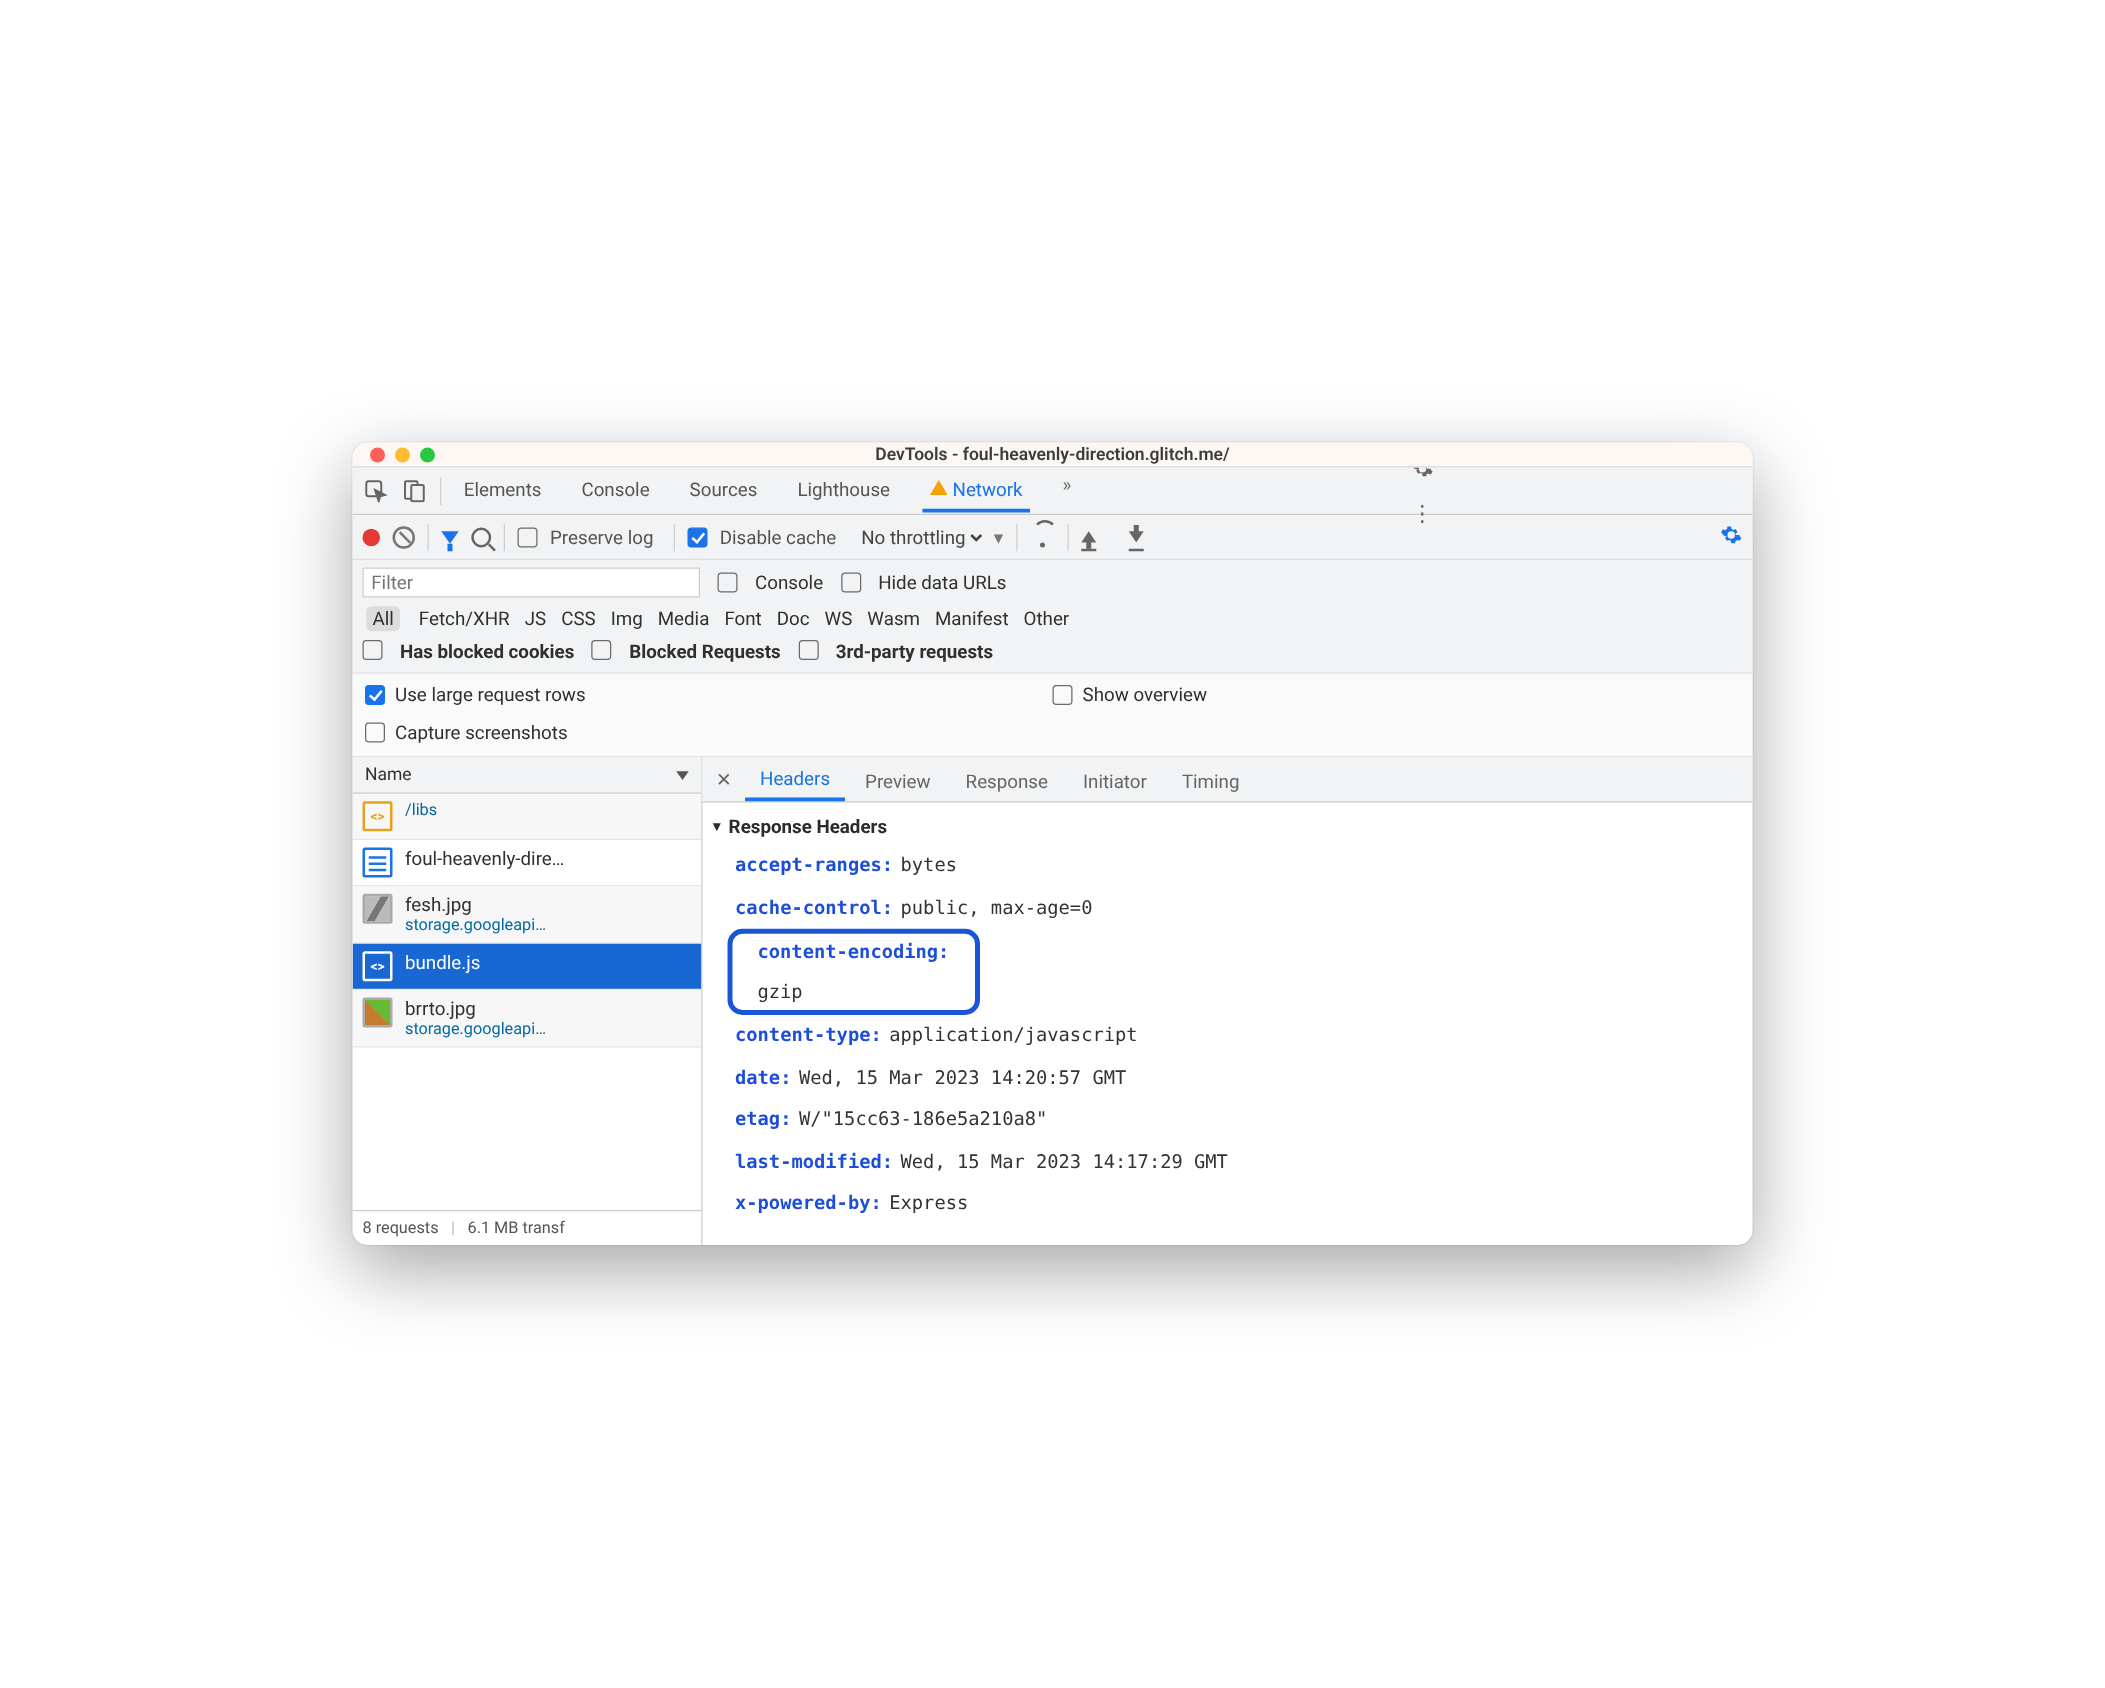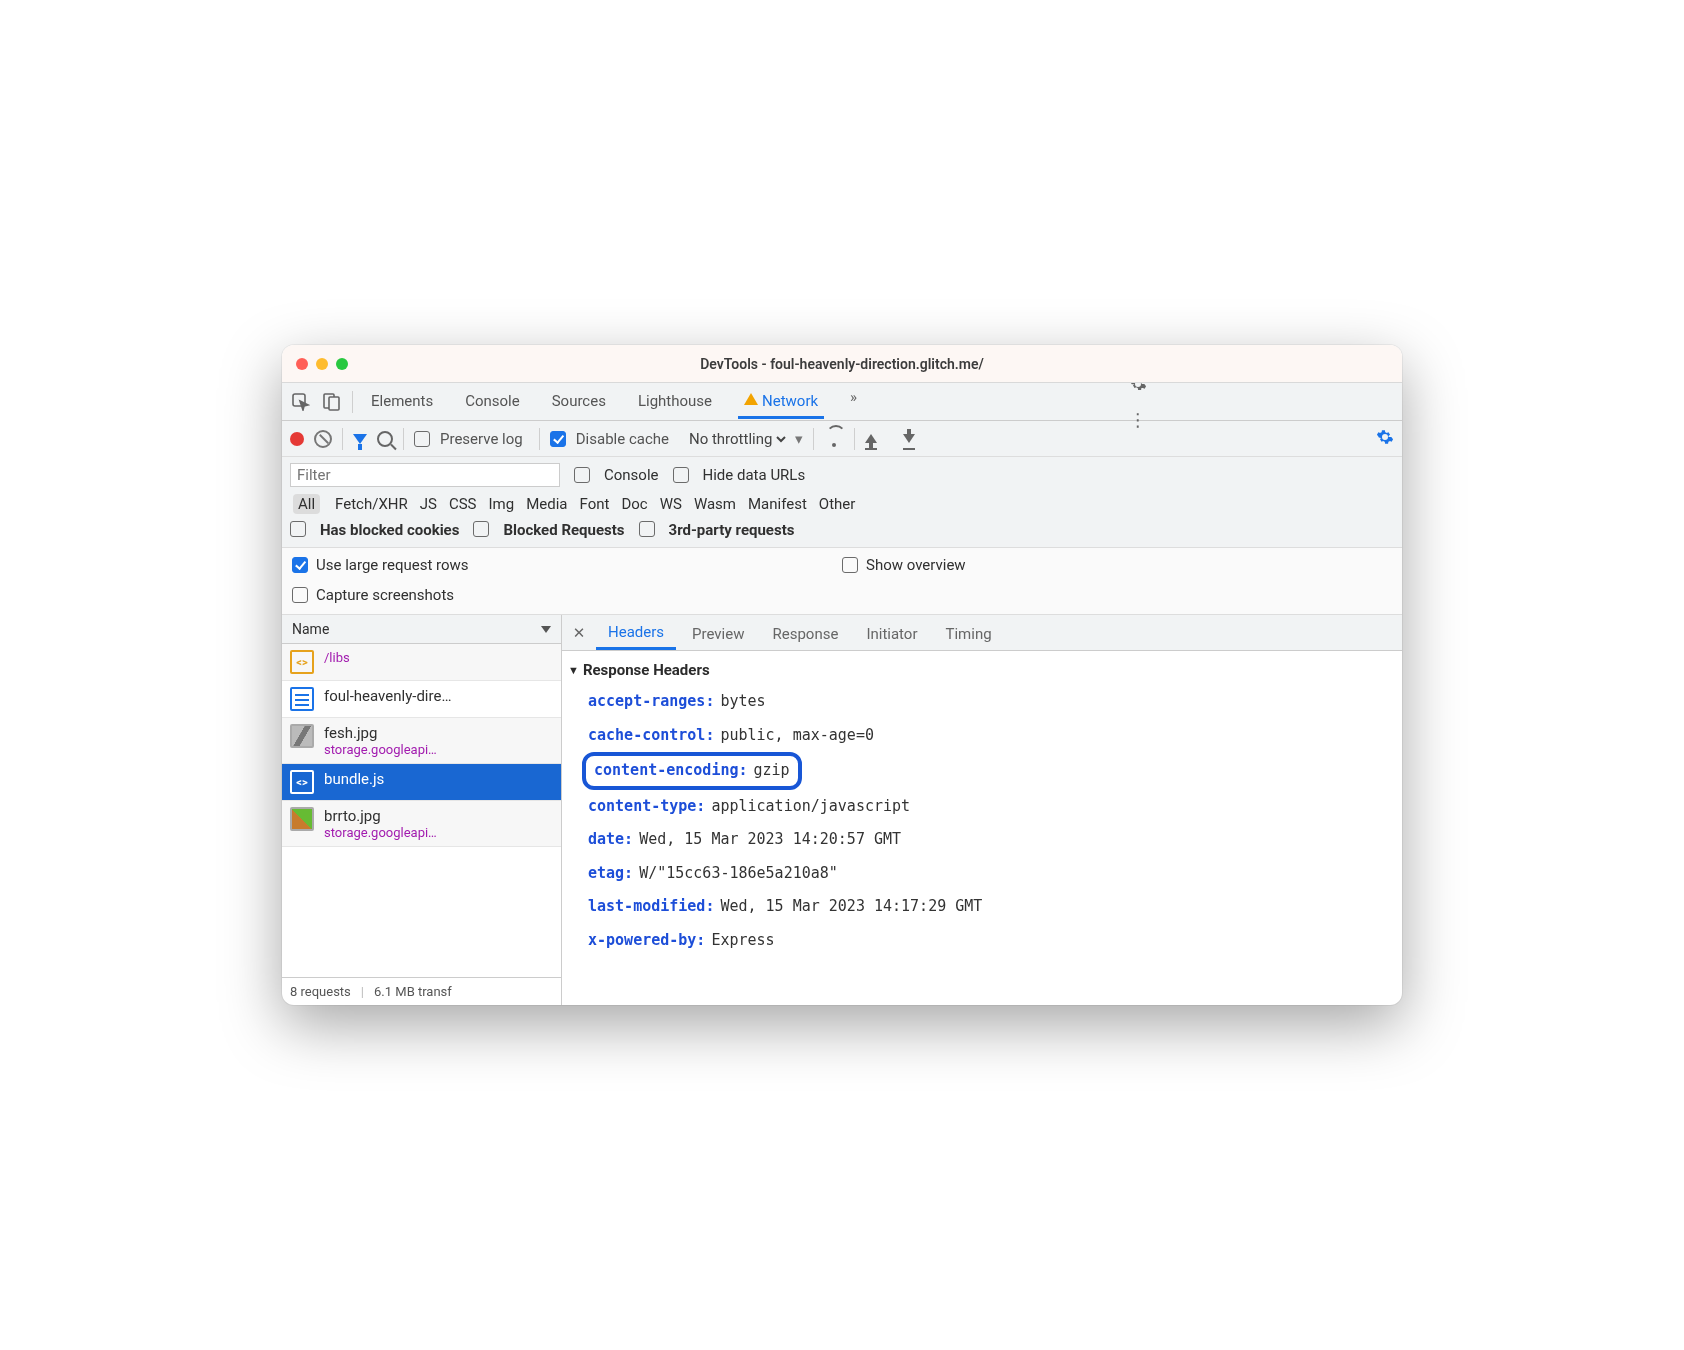--- a/index.html
+++ b/index.html
@@ -17,21 +17,21 @@
     border-radius: 12px;
     box-shadow: 0 20px 60px rgba(0,0,0,0.35), 0 0 0 1px rgba(0,0,0,0.05);
     overflow: hidden;
     background: #fff;
     font-size: 15px;
     color: #303030;
   }
   .titlebar {
     display: flex;
     align-items: center;
-    height: 38px;
+    height: 20px;
     background: #fdf7f4;
     border-bottom: 1px solid #d9d9d9;
     position: relative;
   }
   .traffic {
     display: flex;
     gap: 8px;
     padding-left: 14px;
   }
   .traffic span {
@@ -196,21 +196,21 @@
     display:flex;align-items:center;justify-content:center;font-size:11px;font-weight:bold;
   }
   .req .ico.js-y { border-color:#e6a21c;color:#e6a21c;}
   .req .ico.doc-b { border-color:#1a73e8;color:#1a73e8;}
   .req .ico.doc-b::before {content:'';width:14px;height:2px;background:#1a73e8;box-shadow:0 5px 0 #1a73e8,0 10px 0 #1a73e8;margin-top:-8px;}
   .req .ico.img { border-color:#aaa;background:linear-gradient(120deg,#bbb 40%,#777 41%,#777 60%,#bbb 61%);}
   .req .ico.js-sel { border-color:#fff; color:#fff;}
   .req .ico.img2 { border-color:#aaa;background:linear-gradient(45deg,#c77b2d 0 50%,#6b3 50%);}
   .req .txt { overflow:hidden; }
   .req .ln1 { white-space:nowrap; overflow:hidden; text-overflow:ellipsis;}
-  .req .ln2 { white-space:nowrap; overflow:hidden; text-overflow:ellipsis; color:#a21caf; font-size:13px;}
+  .req .ln2 { white-space:nowrap; overflow:hidden; text-overflow:ellipsis; color:#0369a1; font-size:13px;}
   .req.sel { background:#1967d2 !important; color:#fff;}
   .req.sel .ln2 { color:#e2ecff; }
   .status {
     border-top:1px solid #ccc; padding:6px 8px; font-size:13px; color:#555;
     display:flex; gap:10px;
   }
   .status .sep { color:#bbb;}
   .right {
     flex:1; display:flex; flex-direction:column; min-width:0;
   }
@@ -227,22 +227,22 @@
     padding:6px 4px 10px; overflow:auto; font-size:15px;
   }
   .headers .sec {
     font-weight:700; color:#2b2b2b; padding:4px 2px 6px; display:flex; align-items:center; gap:4px;
   }
   .headers .sec::before {content:'▼'; font-size:11px;}
   .hrow { display:flex; gap:6px; padding:4px 6px 4px 22px; font-family: ui-monospace,SFMono-Regular,Menlo,monospace; line-height:1.7;}
   .hrow .hk { color:#1d4ed8;font-weight:700;}
   .hrow .hv { color:#333;}
   .hrow.hl {
-    border:4px solid #1856d6; border-radius:12px; padding:2px 8px; margin:0 0 0 16px;
-    width:-moz-fit-content;width:fit-content;
+    border:4px solid #1856d6; border-radius:12px; padding:2px 20px; margin:0 0 0 16px;
+    width:-moz-fit-content;width:fit-content;flex-direction:column;
   }
   .more {
     padding:4px 4px 6px;color:#666;cursor:pointer;
   }
   .more::after{content:'»';margin-left:2px;}
 </style>
 </head>
 <body>
 
 <div class="window">

